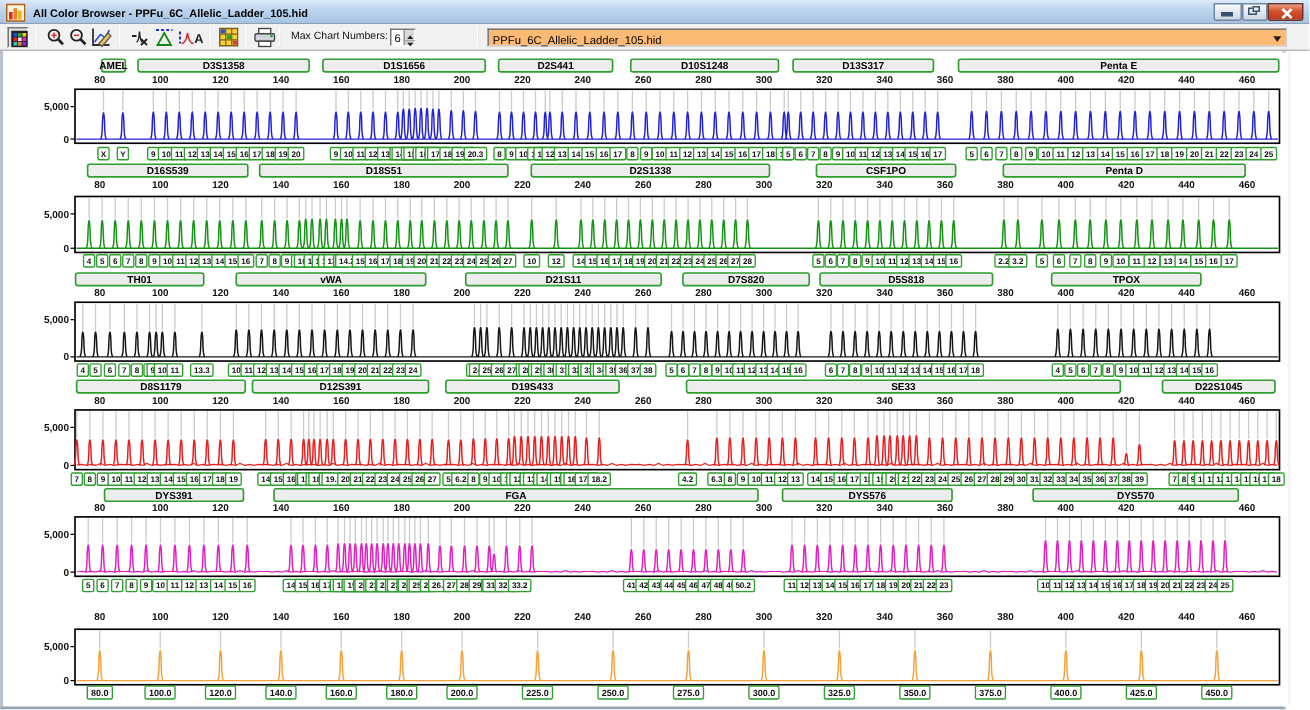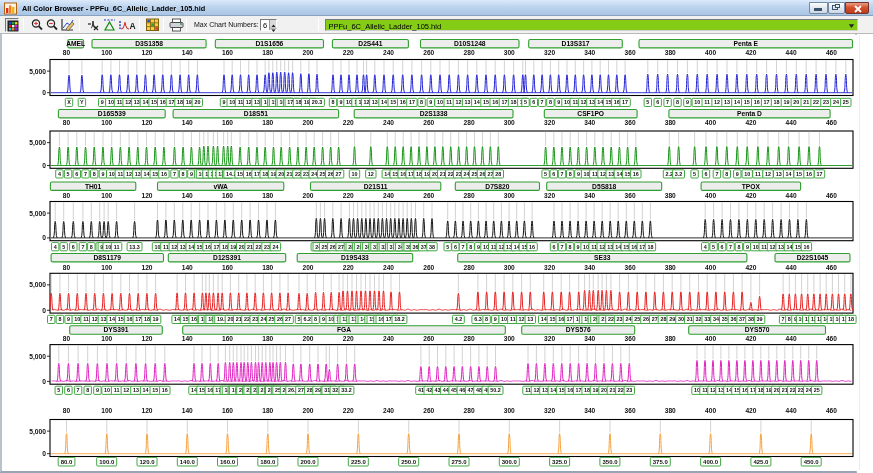--- a/index.html
+++ b/index.html
@@ -99,21 +99,21 @@
     <div style="position:absolute;left:2px;top:1.5px;font-size:7.5px">6</div>
     <div style="position:absolute;right:0;top:0;width:7px;height:10.5px;background:#d9d9d9;border-left:1px solid #999">
       <svg width="7" height="10.5" viewBox="0 0 7 10.5">
             <path d="M1.5,4L3.5,1.5L5.5,4Z" fill="#222"></path>
             <path d="M1.5,6.5L3.5,9L5.5,6.5Z" fill="#222"></path>
             <line x1="0" y1="5.2" x2="7" y2="5.2" stroke="#999" stroke-width="0.7"></line>
           </svg>
     </div>
   </div>
   <div class="sep" style="left:318px"></div>
-  <div style="position:absolute;left:324.5px;top:2.5px;width:533px;height:12.5px;background:#84cc16;border:1px solid;border-color:#7a7a7a #d0d0d0 #d0d0d0 #7a7a7a">
+  <div style="position:absolute;left:324.5px;top:2.5px;width:533px;height:12.5px;background:#fdba74;border:1px solid;border-color:#7a7a7a #d0d0d0 #d0d0d0 #7a7a7a">
     <div style="position:absolute;left:3px;top:2px;font-size:7.5px;white-space:nowrap">PPFu_6C_Allelic_Ladder_105.hid</div>
     <svg style="position:absolute;right:2px;top:3px" width="7" height="6" viewBox="0 0 7 6">
           <path d="M0.8,1.2L3.5,5L6.2,1.2Z" fill="#222"></path>
         </svg>
   </div>
  </div>
  <div id="client"></div>
  <svg width="873" height="473" viewBox="0 0 873 473" style="position:absolute;left:0;top:0;font-family:'Liberation Sans',sans-serif">
       <rect x="65.8" y="39.5" width="15.8" height="8.4" rx="1.5" fill="#ededed" stroke="#2e9e2e" stroke-width="1.1"></rect>
       <text x="73.7" y="46.1" font-size="6.7" font-weight="bold" fill="#000" text-anchor="middle">AMEL</text>

